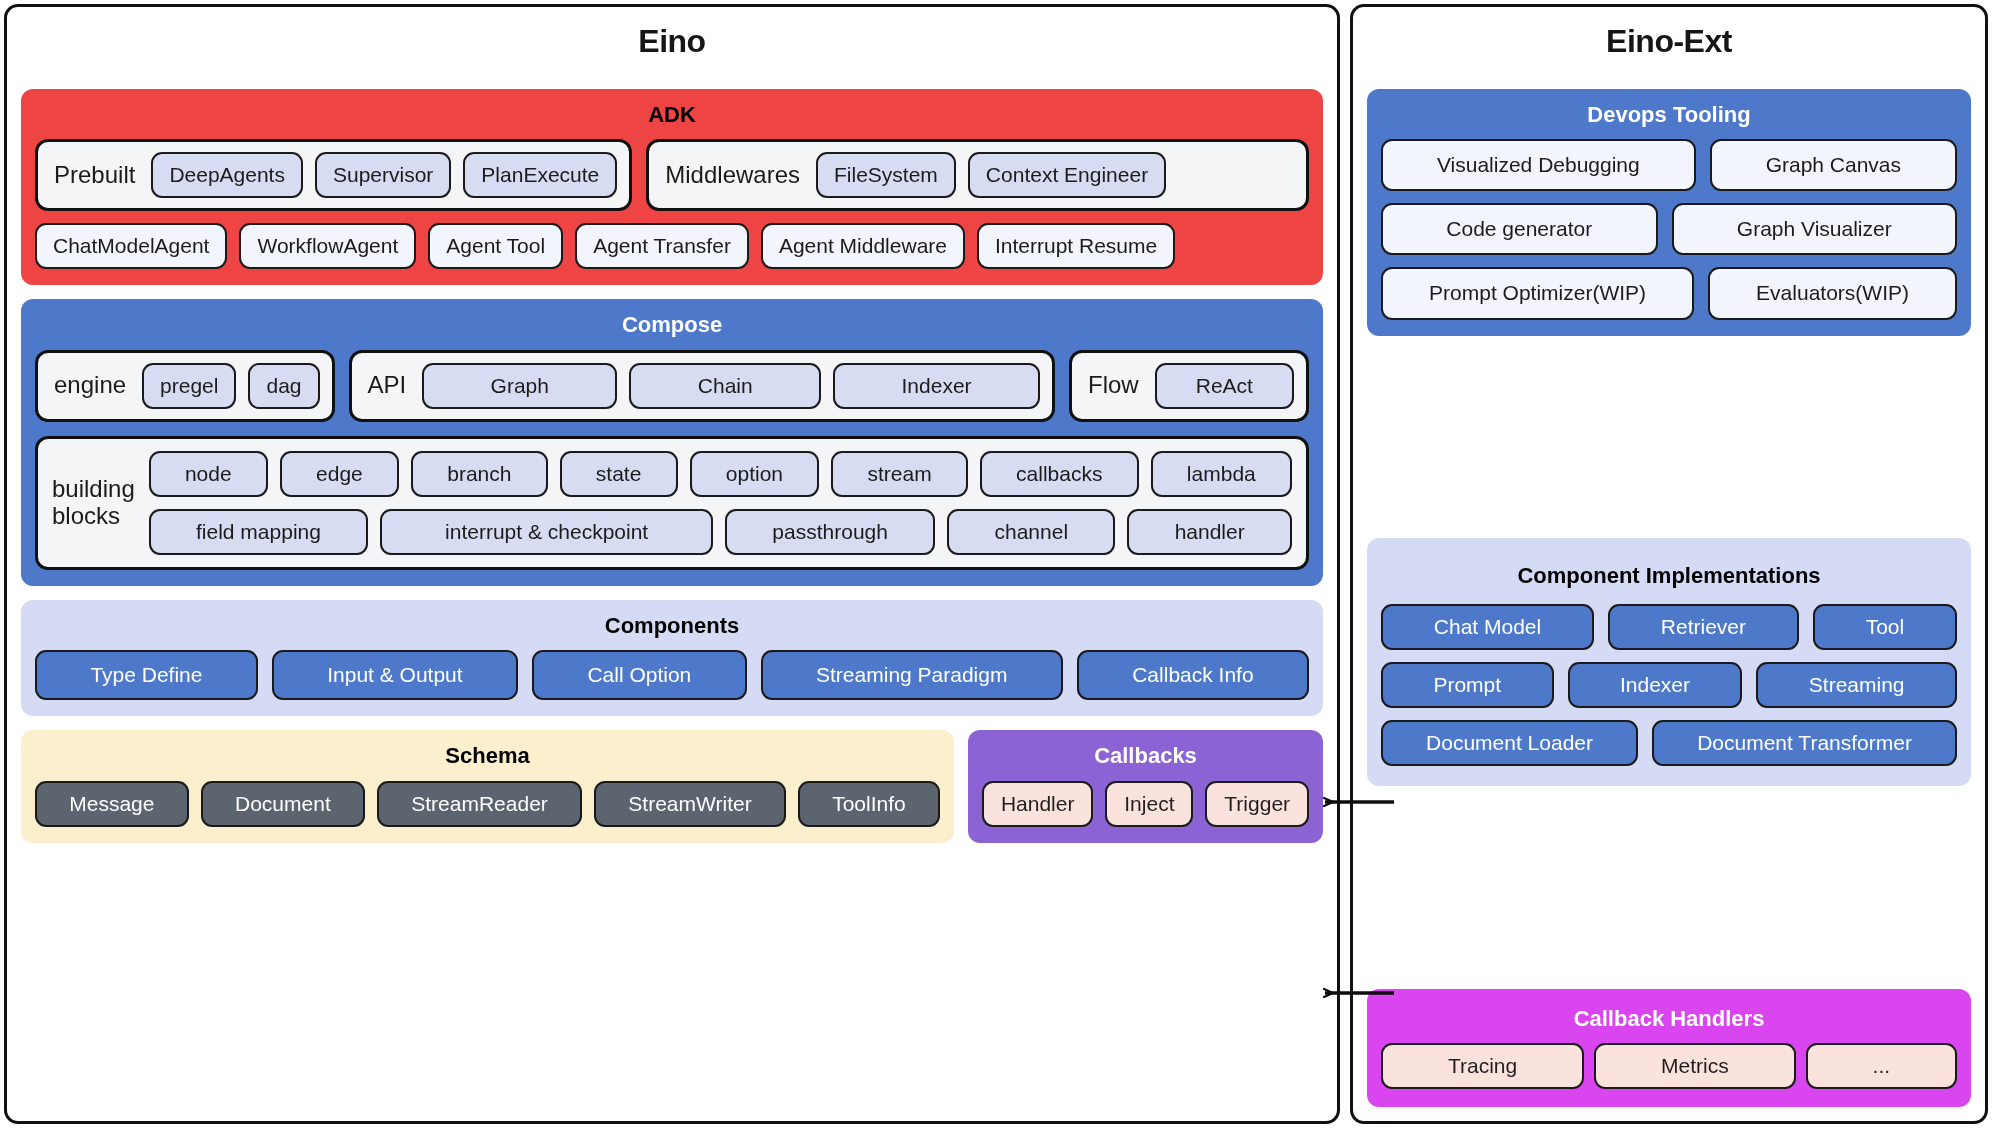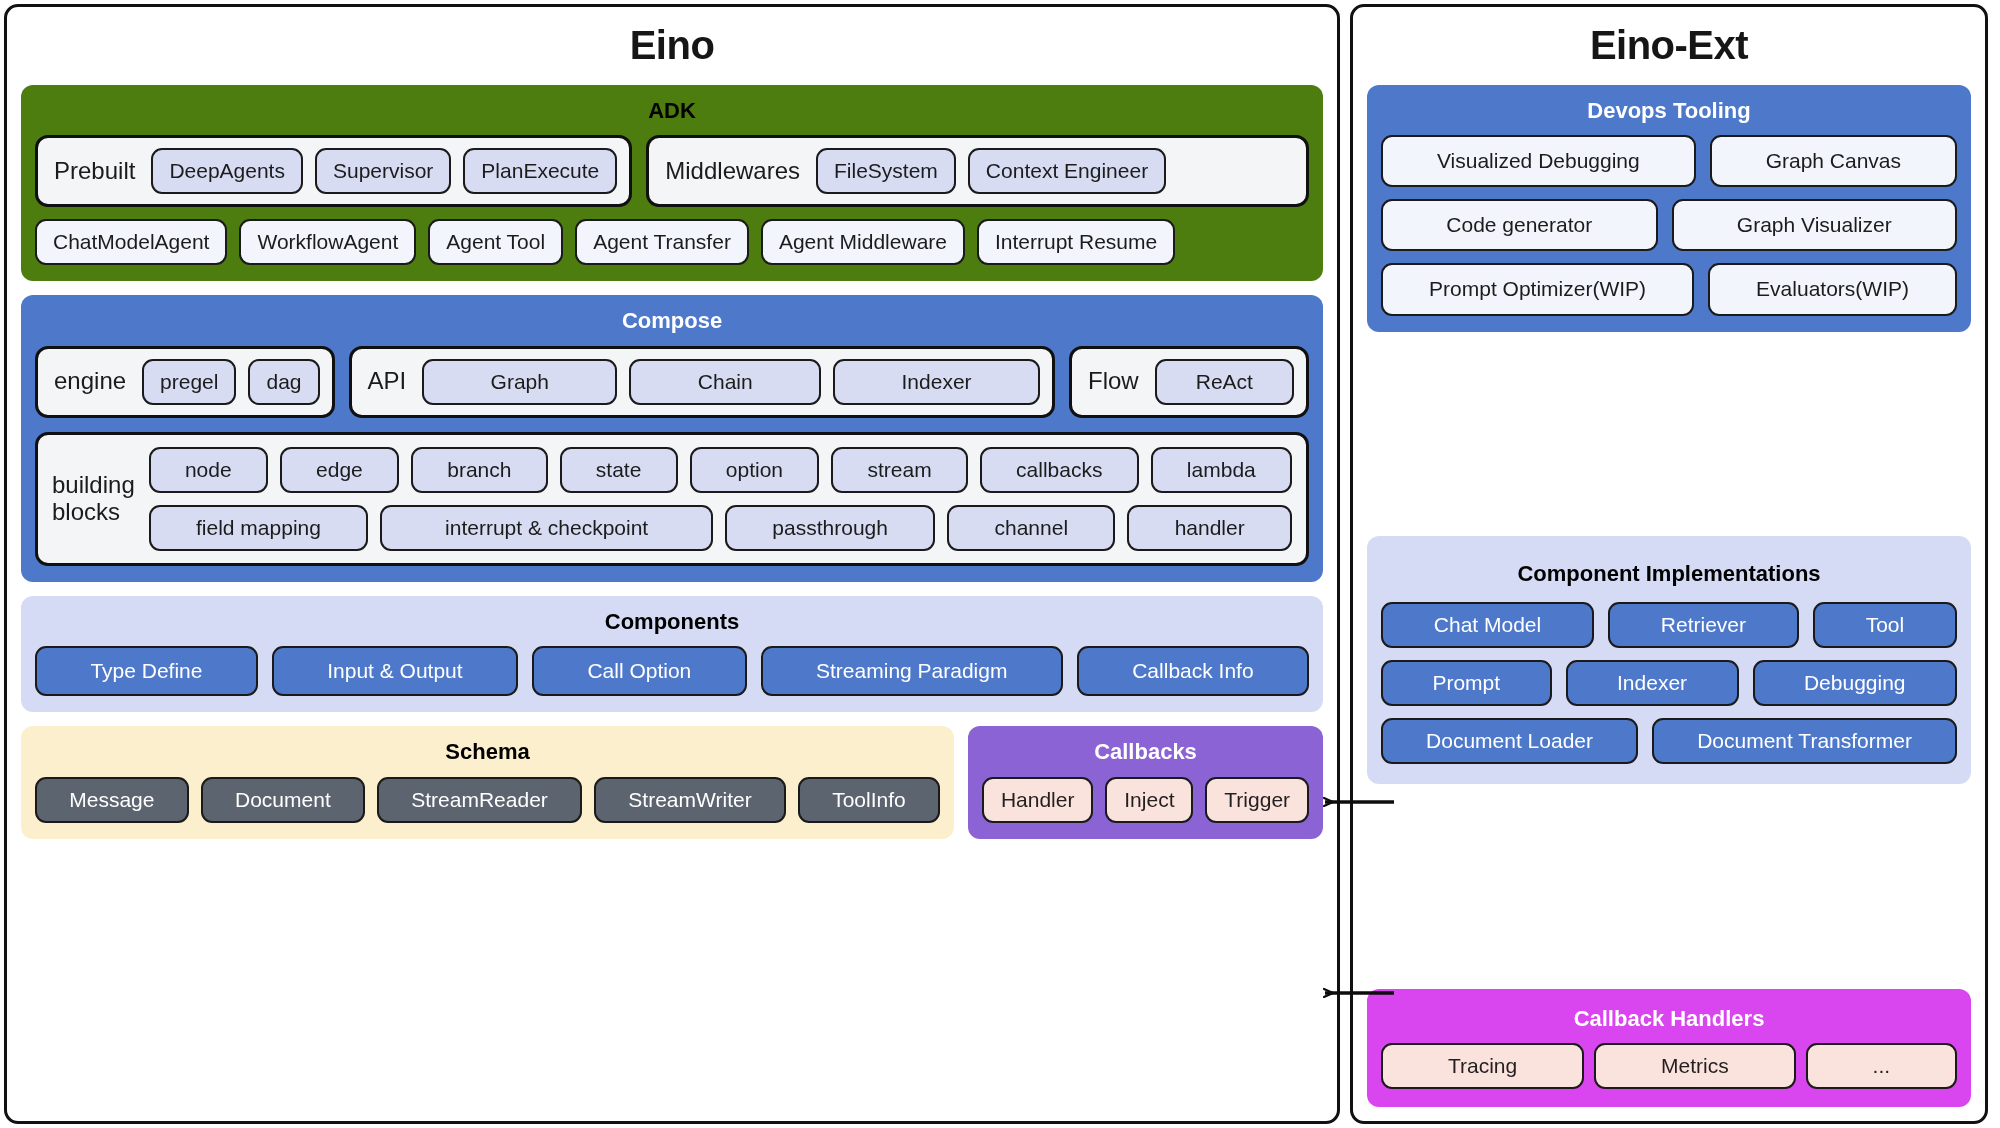--- a/index.html
+++ b/index.html
@@ -24,25 +24,25 @@
     background: #ffffff;
     padding: 10px 14px 14px 14px;
     display: flex;
     flex-direction: column;
   }
   .panel-left  { width: 1336px; }
   .panel-right { width: 638px; }
 
   .panel-title {
     text-align: center;
-    font-size: 40px;
+    font-size: 32px;
     font-weight: bold;
     color: #161616;
     letter-spacing: -0.5px;
-    margin: 8px 0 20px 0;
+    margin: 8px 0 32px 0;
     line-height: 1;
   }
 
   
   .section {
     border-radius: 12px;
     padding: 10px 14px 16px 14px;
     position: relative;
   }
   .section-title {
@@ -87,21 +87,21 @@
   }
   .group-label {
     font-size: 24px;
     color: #1b1b1b;
     white-space: nowrap;
     padding: 0 4px;
     line-height: 1.12;
   }
 
   
-  .adk { background: #4d7c0f; }
+  .adk { background: #ef4444; }
   .adk-top { display: flex; gap: 14px; align-items: stretch; }
   .adk-top > .group:nth-child(1) { flex: 0 0 auto; }
   .adk-top > .group:nth-child(2) { flex: 1 1 auto; }
   .adk-bottom { display: flex; gap: 12px; margin-top: 12px; }
   .adk-bottom .chip { flex: 0 0 auto; }
 
   
   .compose { background: #4e79cb; margin-top: 14px; }
   .compose .section-title { color: #ffffff; }
   .compose-top { display: flex; gap: 14px; align-items: stretch; }
@@ -305,21 +305,21 @@
     <div class="section compimpl">
       <div class="section-title">Component Implementations</div>
       <div class="row">
         <span class="chip chip-blue">Chat Model</span>
         <span class="chip chip-blue">Retriever</span>
         <span class="chip chip-blue">Tool</span>
       </div>
       <div class="row">
         <span class="chip chip-blue">Prompt</span>
         <span class="chip chip-blue">Indexer</span>
-        <span class="chip chip-blue">Debugging</span>
+        <span class="chip chip-blue">Streaming</span>
       </div>
       <div class="row">
         <span class="chip chip-blue">Document Loader</span>
         <span class="chip chip-blue">Document Transformer</span>
       </div>
     </div>
 
     <div class="spacer-flex"></div>
 
     <div class="section cbhandlers">

